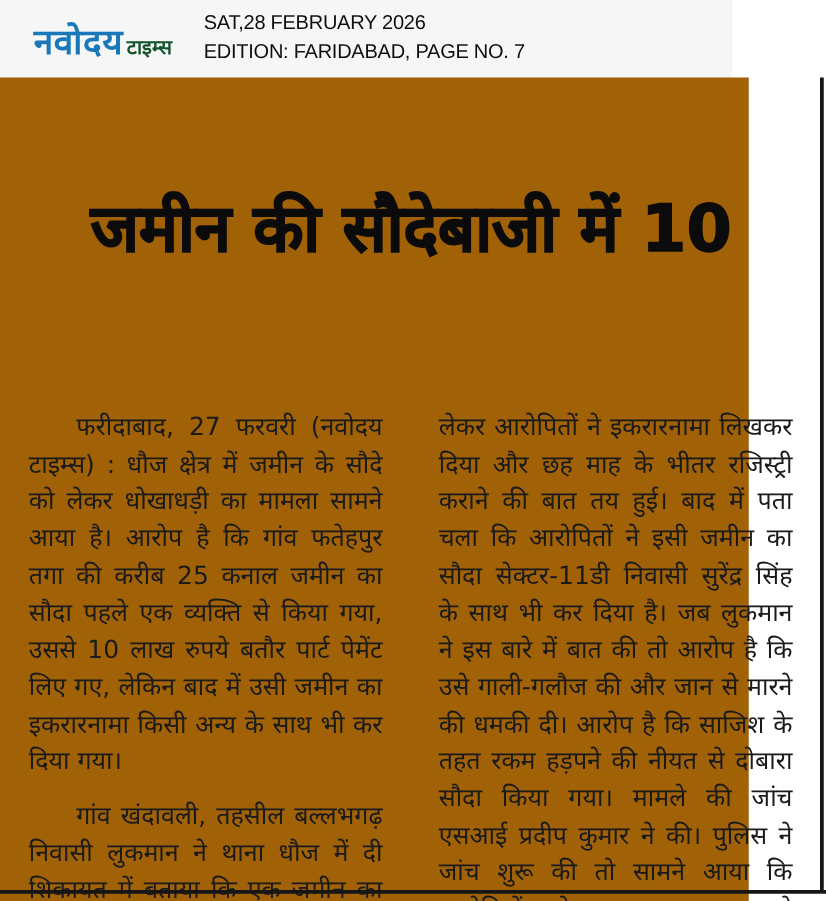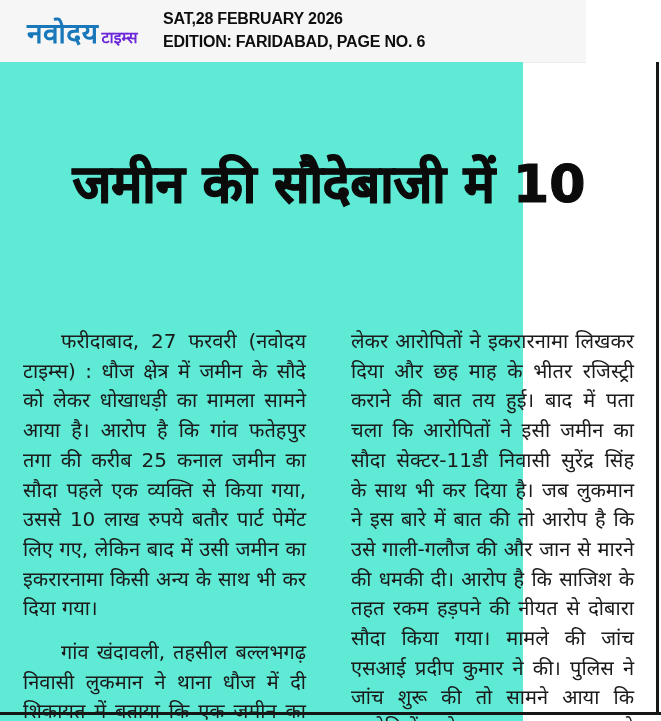--- a/index.html
+++ b/index.html
@@ -32,43 +32,43 @@
     align-items: baseline;
     white-space: nowrap;
   }
   .logo-primary {
     color: #1878ba;
     font-size: 28px;
     font-weight: 800;
     letter-spacing: 0.5px;
   }
   .logo-secondary {
-    color: #6d28d9;
+    color: #14532d;
     font-size: 16px;
     font-weight: 700;
     margin-left: 3px;
   }
   .dateblock {
     position: absolute;
     left: 163px;
     top: 7px;
     font-family: "Liberation Sans", sans-serif;
-    font-weight: bold;
+    font-weight: normal;
     font-size: 16px;
     line-height: 23px;
     color: #0e0e0e;
     letter-spacing: -0.2px;
   }
   
   .article {
     position: absolute;
     top: 62px; left: 0;
-    width: 523px;
+    width: 599px;
     height: 659px;
-    background: #5eead4;
+    background: #a16207;
   }
   .vrule {
     position: absolute;
     left: 656px;
     top: 62px;
     width: 3px;
     height: 652px;
     background: #161616;
   }
   .hrule-bottom {
@@ -120,21 +120,21 @@
 
 <div class="page">
 
   <div class="masthead">
     <div class="logo">
       <span class="logo-primary">नवोदय</span>
       <span class="logo-secondary">टाइम्स</span>
     </div>
     <div class="dateblock">
       <div>SAT,28 FEBRUARY 2026</div>
-      <div>EDITION: FARIDABAD, PAGE NO. 6</div>
+      <div>EDITION: FARIDABAD, PAGE NO. 7</div>
     </div>
   </div>
 
   <div class="article">
 
     <div class="headline">
       <div>जमीन की सौदेबाजी में 10</div>
     </div>
 
     <div class="bodytext">

